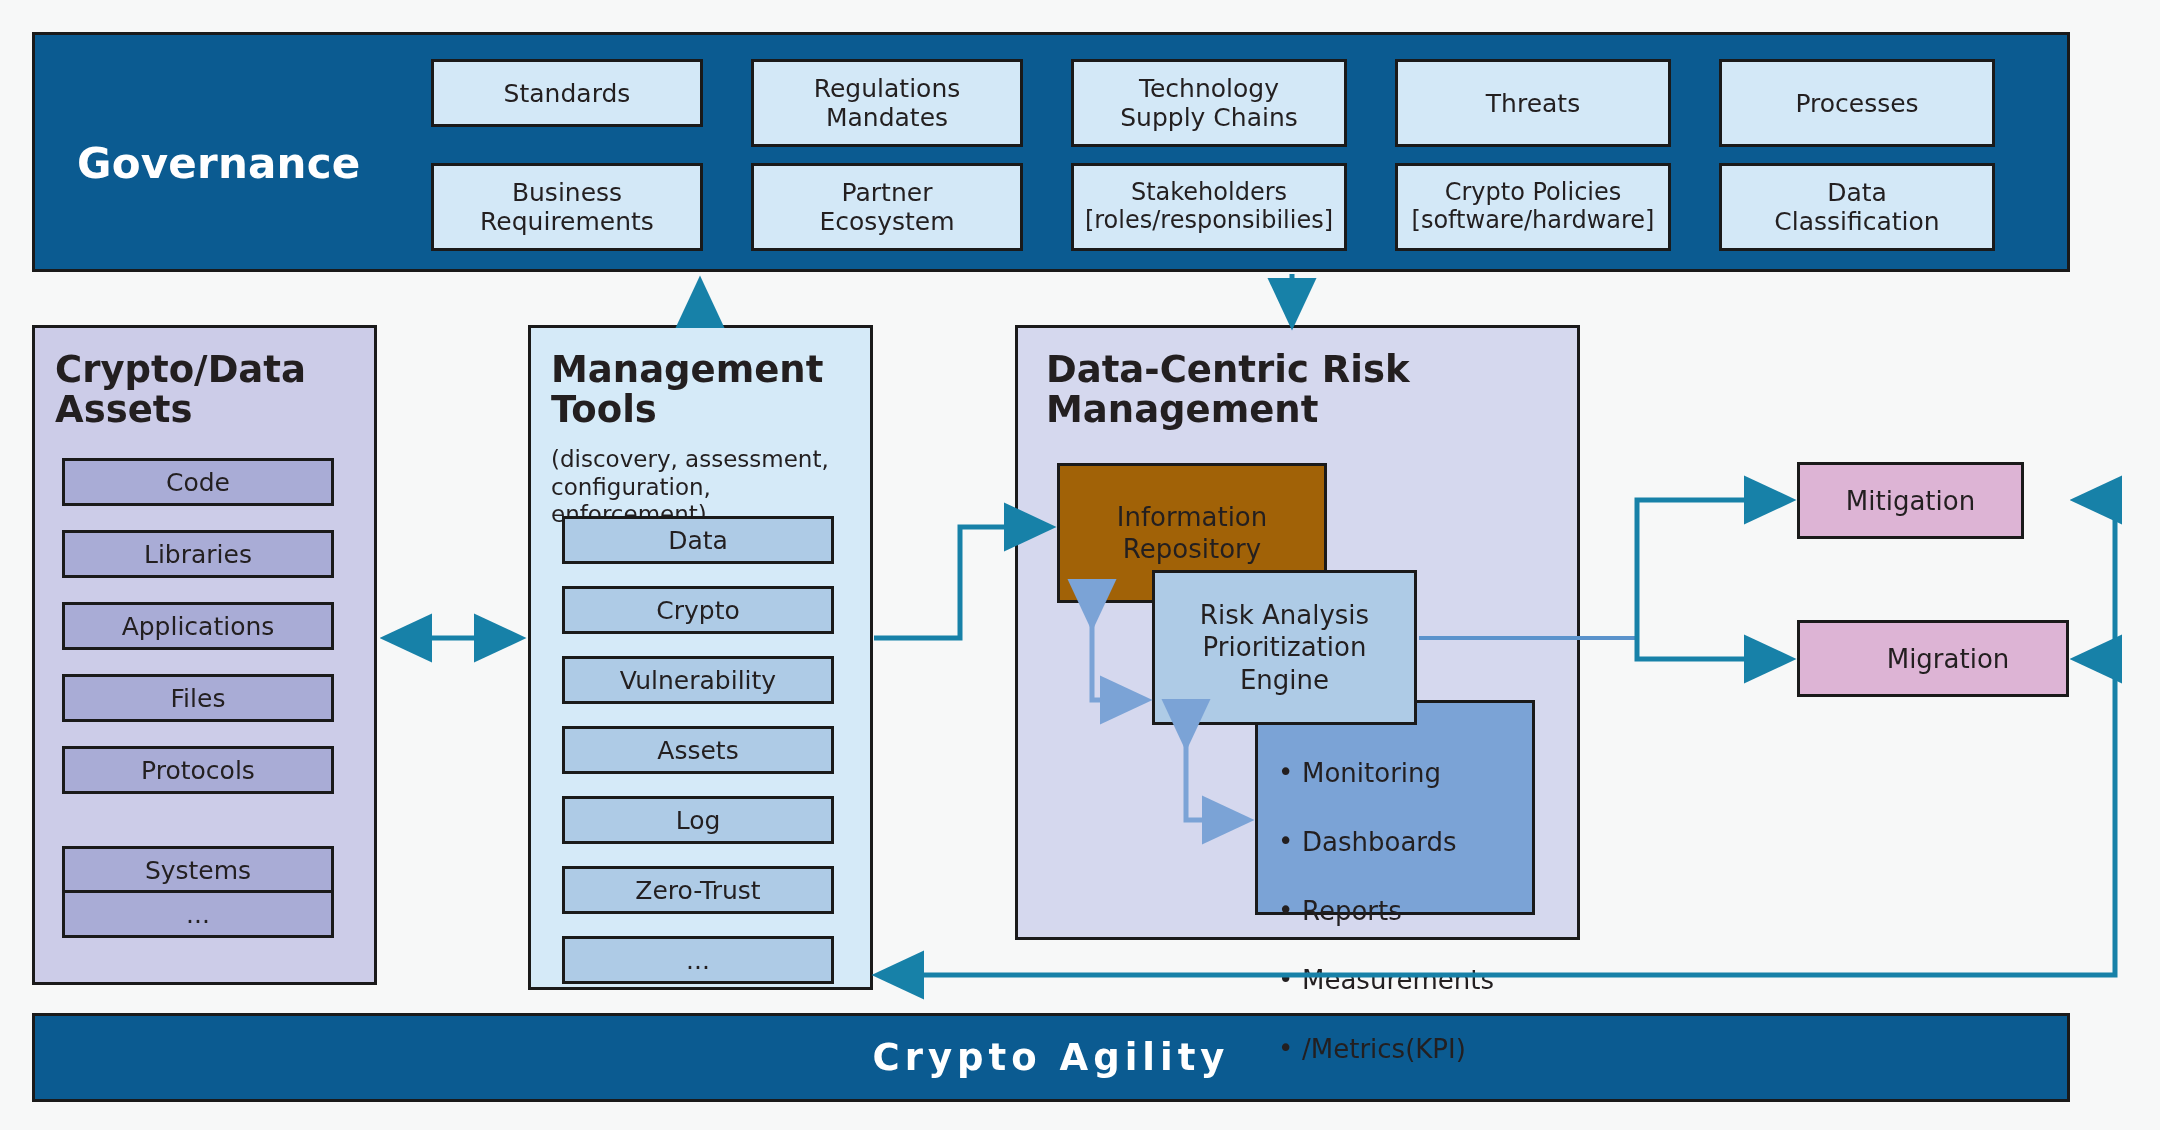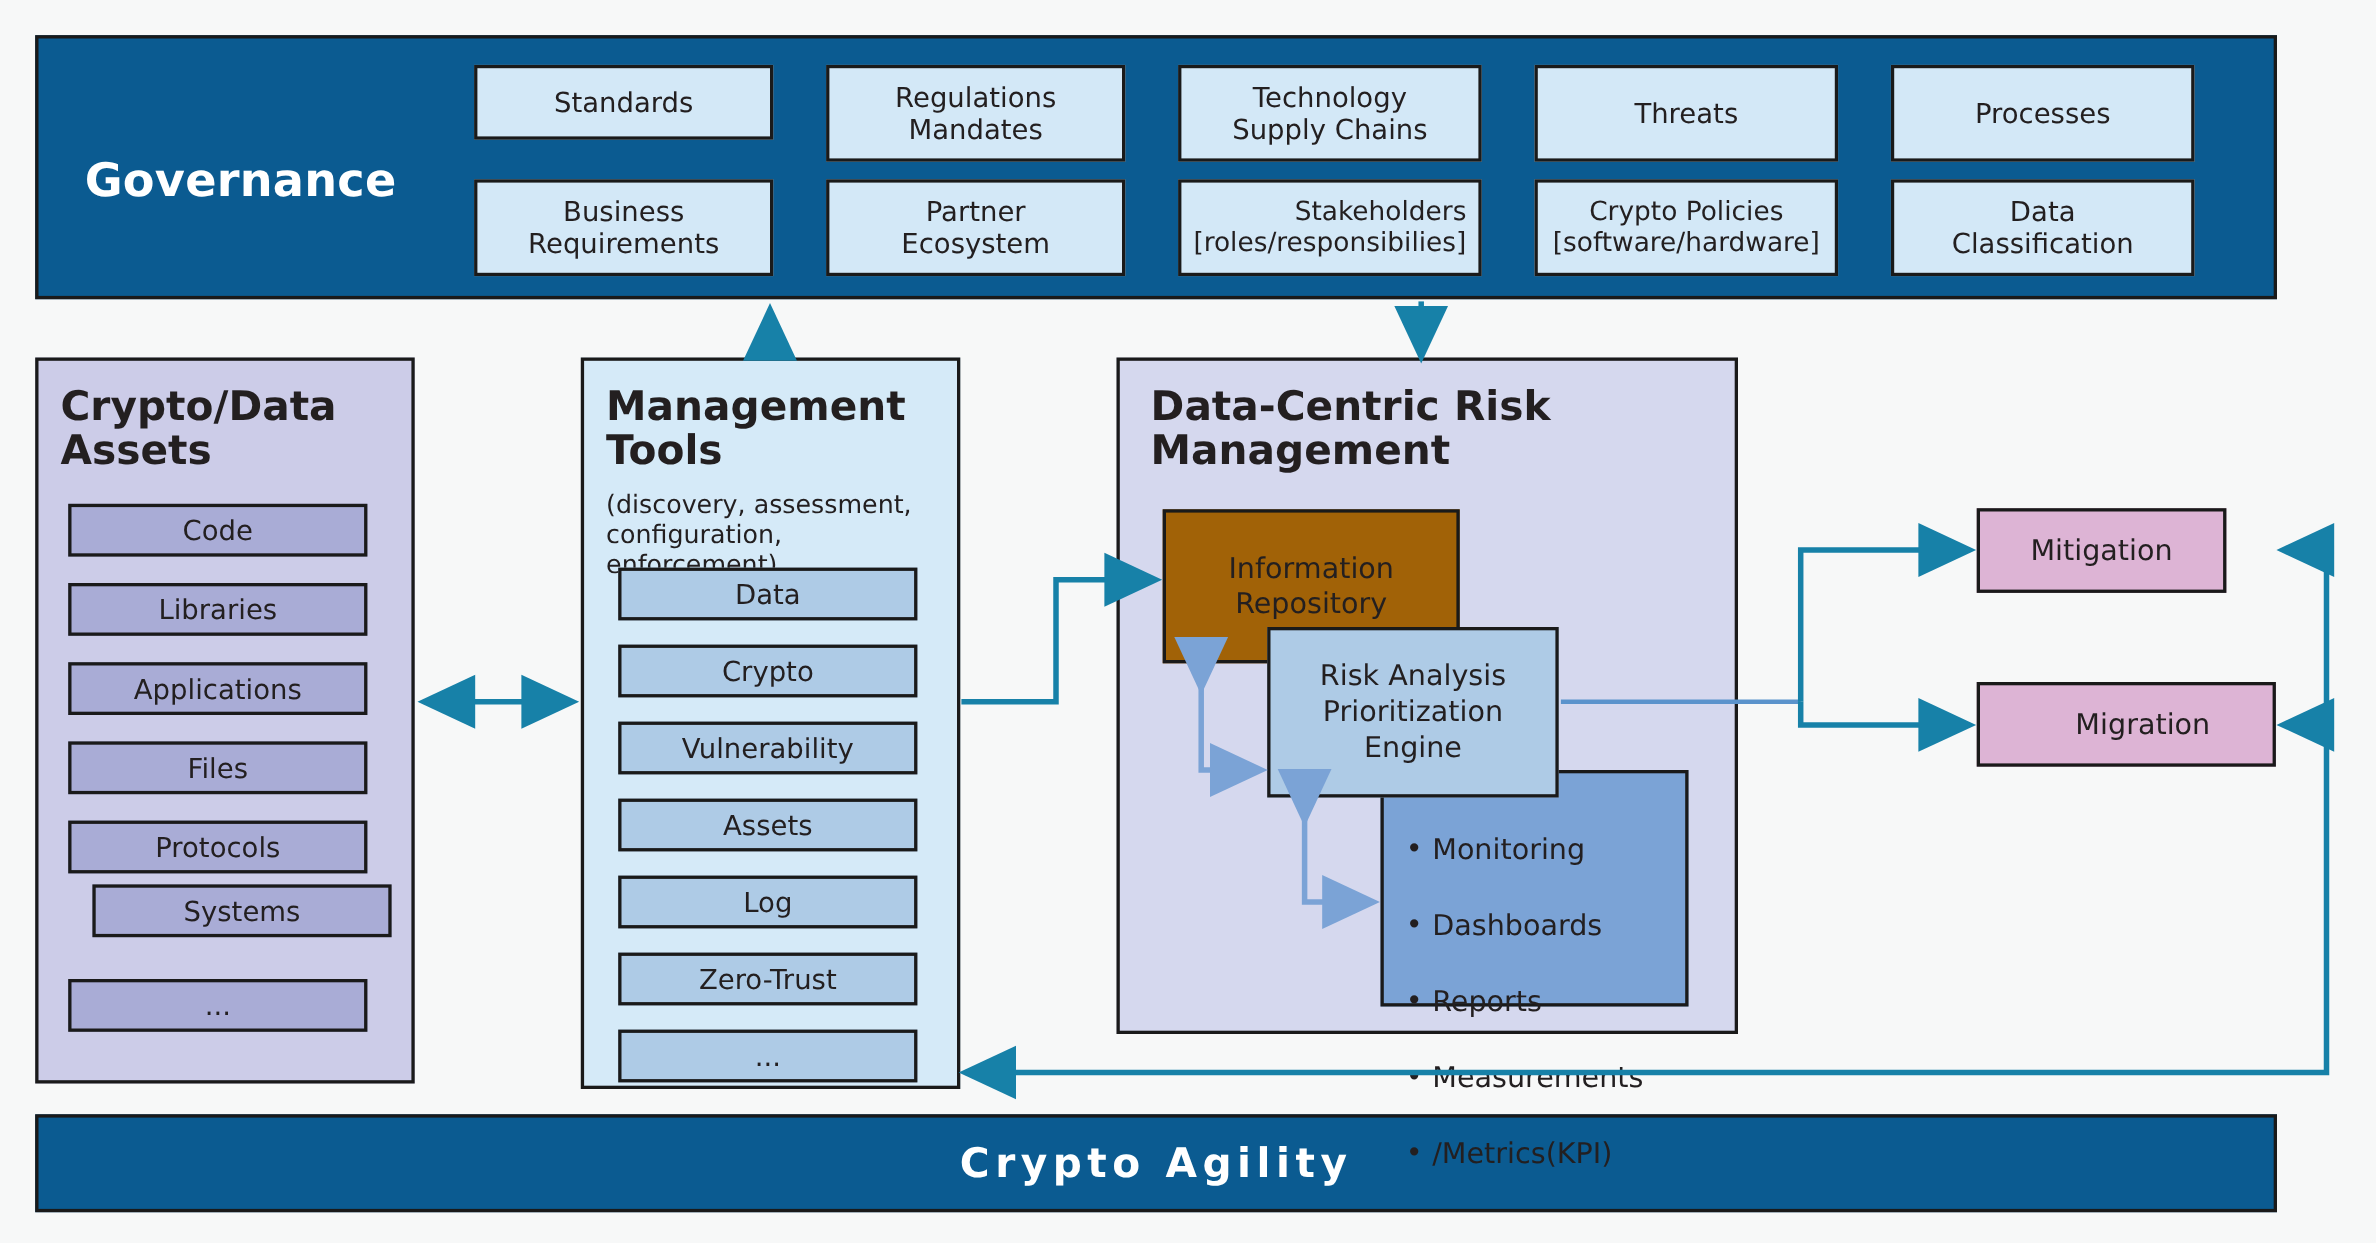--- a/index.html
+++ b/index.html
@@ -138,21 +138,21 @@
         <span>Business</span>
         <span>Requirements</span>
       </div>
     </div>
     <div class="gov-cell" style="left:716px;top:128px;width:272px;height:88px;">
       <div>
         <span>Partner</span>
         <span>Ecosystem</span>
       </div>
     </div>
-    <div class="gov-cell" style="left:1036px;top:128px;width:276px;height:88px;font-size:24px;text-align:right;">
+    <div class="gov-cell" style="left:1036px;top:128px;width:276px;height:88px;font-size:24px;">
       <div>
         <span>Stakeholders</span>
         <span>[roles/responsibilies]</span>
       </div>
     </div>
     <div class="gov-cell" style="left:1360px;top:128px;width:276px;height:88px;font-size:24px;">
       <div>
         <span>Crypto Policies</span>
         <span>[software/hardware]</span>
       </div>
@@ -166,21 +166,21 @@
   </div>
 
   <div class="panel" id="assets-panel">
     <div class="panel-title" id="assets-title">Crypto/Data
 Assets</div>
     <div class="chip" style="top:130px;">Code</div>
     <div class="chip" style="top:202px;">Libraries</div>
     <div class="chip" style="top:274px;">Applications</div>
     <div class="chip" style="top:346px;">Files</div>
     <div class="chip" style="top:418px;">Protocols</div>
-    <div class="chip" style="top:476px;margin-left:22px;">Systems</div>
+    <div class="chip" style="top:518px;">Systems</div>
     <div class="chip" style="top:562px;">...</div>
   </div>
 
   <div class="panel" id="mt-panel">
     <div class="panel-title" id="mt-title">Management
 Tools</div>
     <div id="mt-sub">(discovery, assessment,
 configuration, enforcement)</div>
     <div class="chip" style="top:188px;">Data</div>
     <div class="chip" style="top:258px;">Crypto</div>

